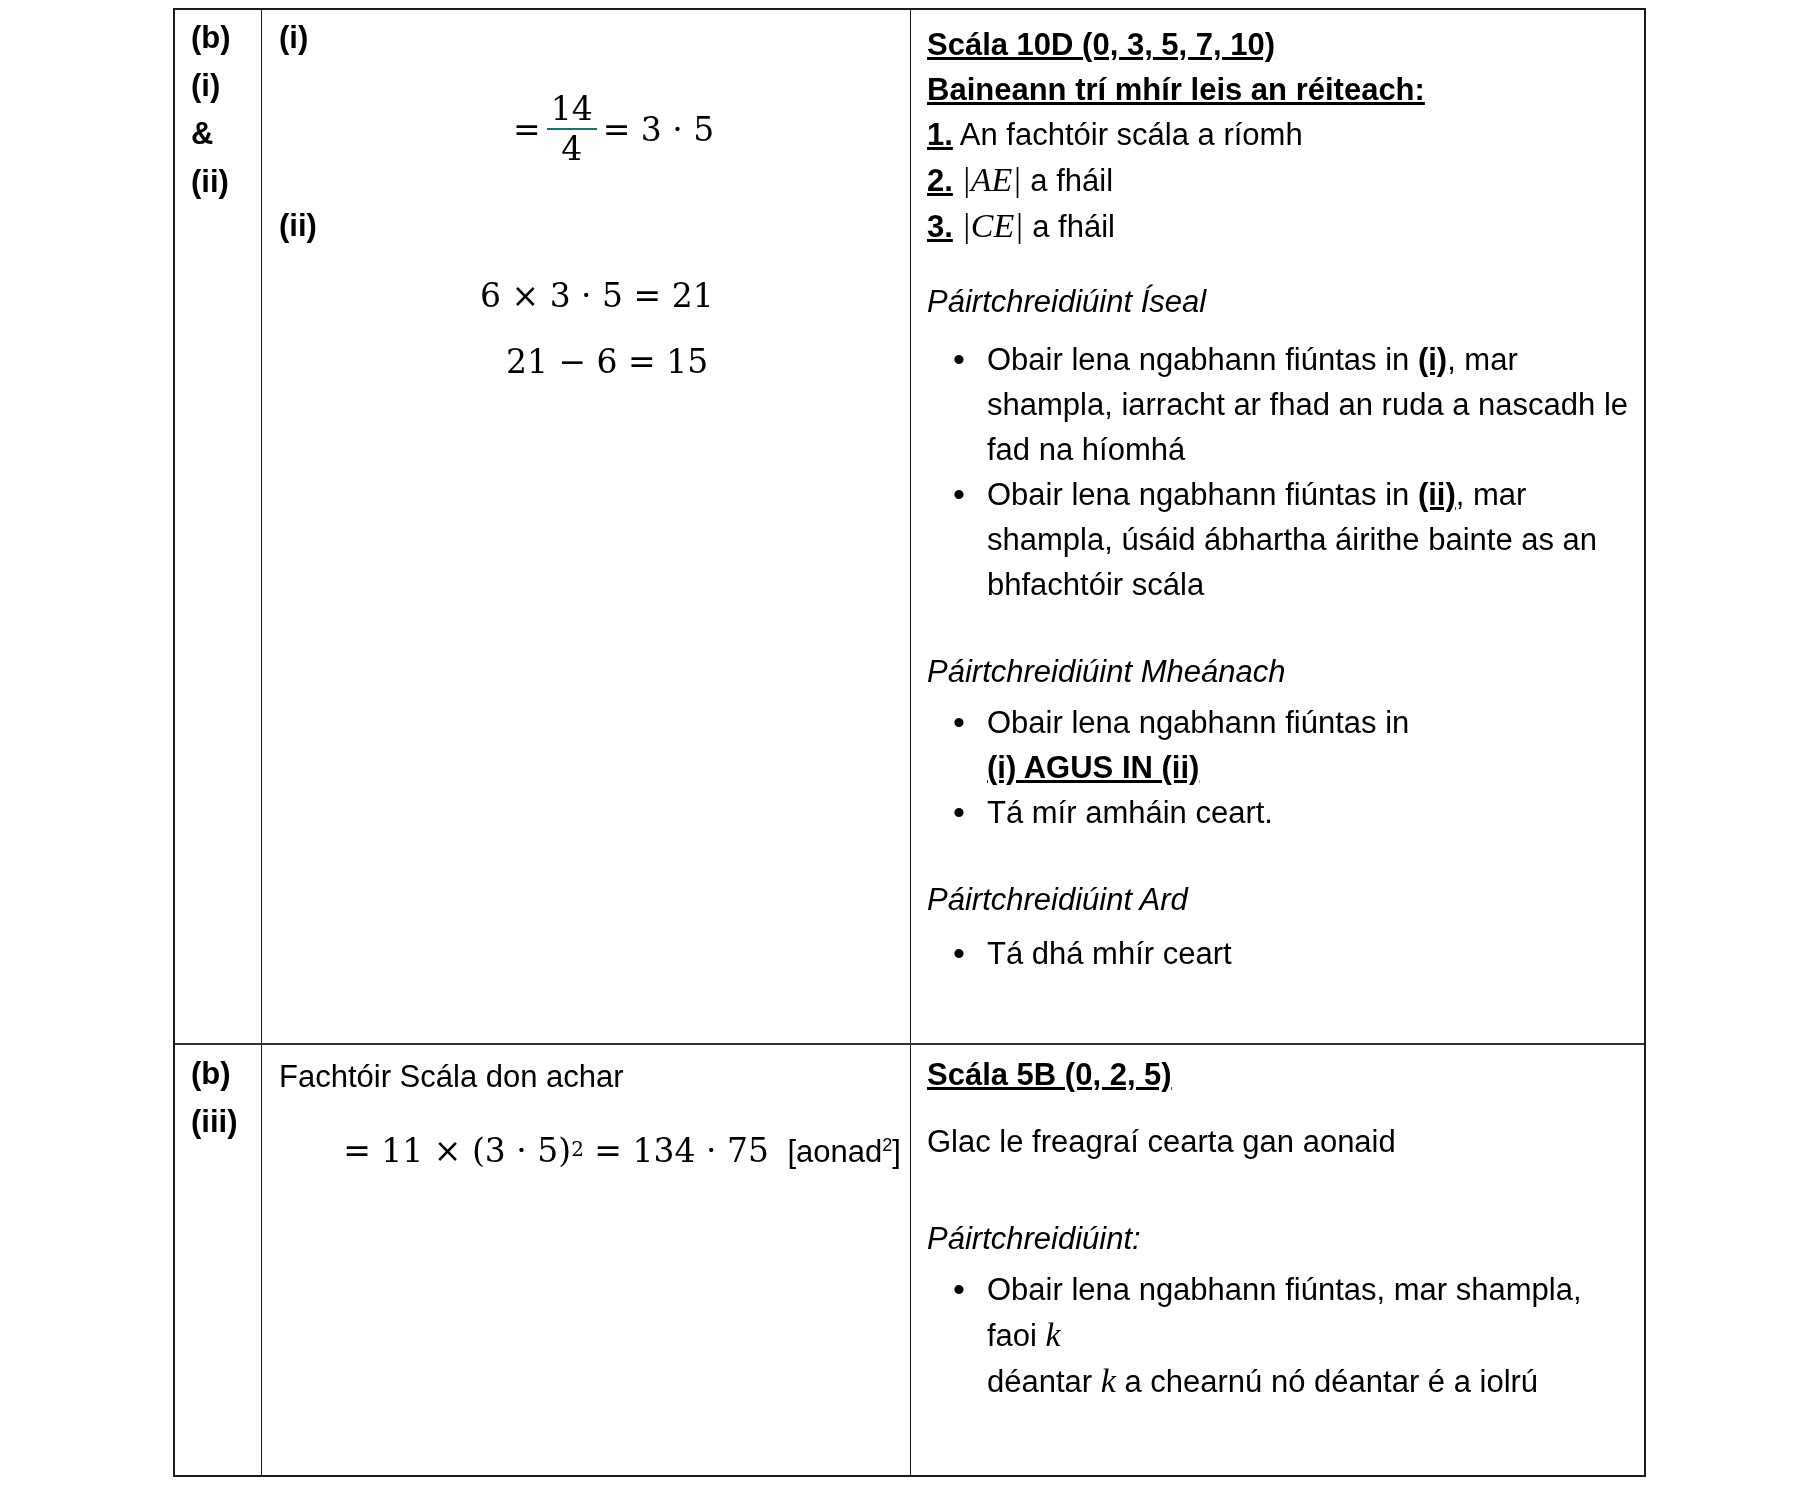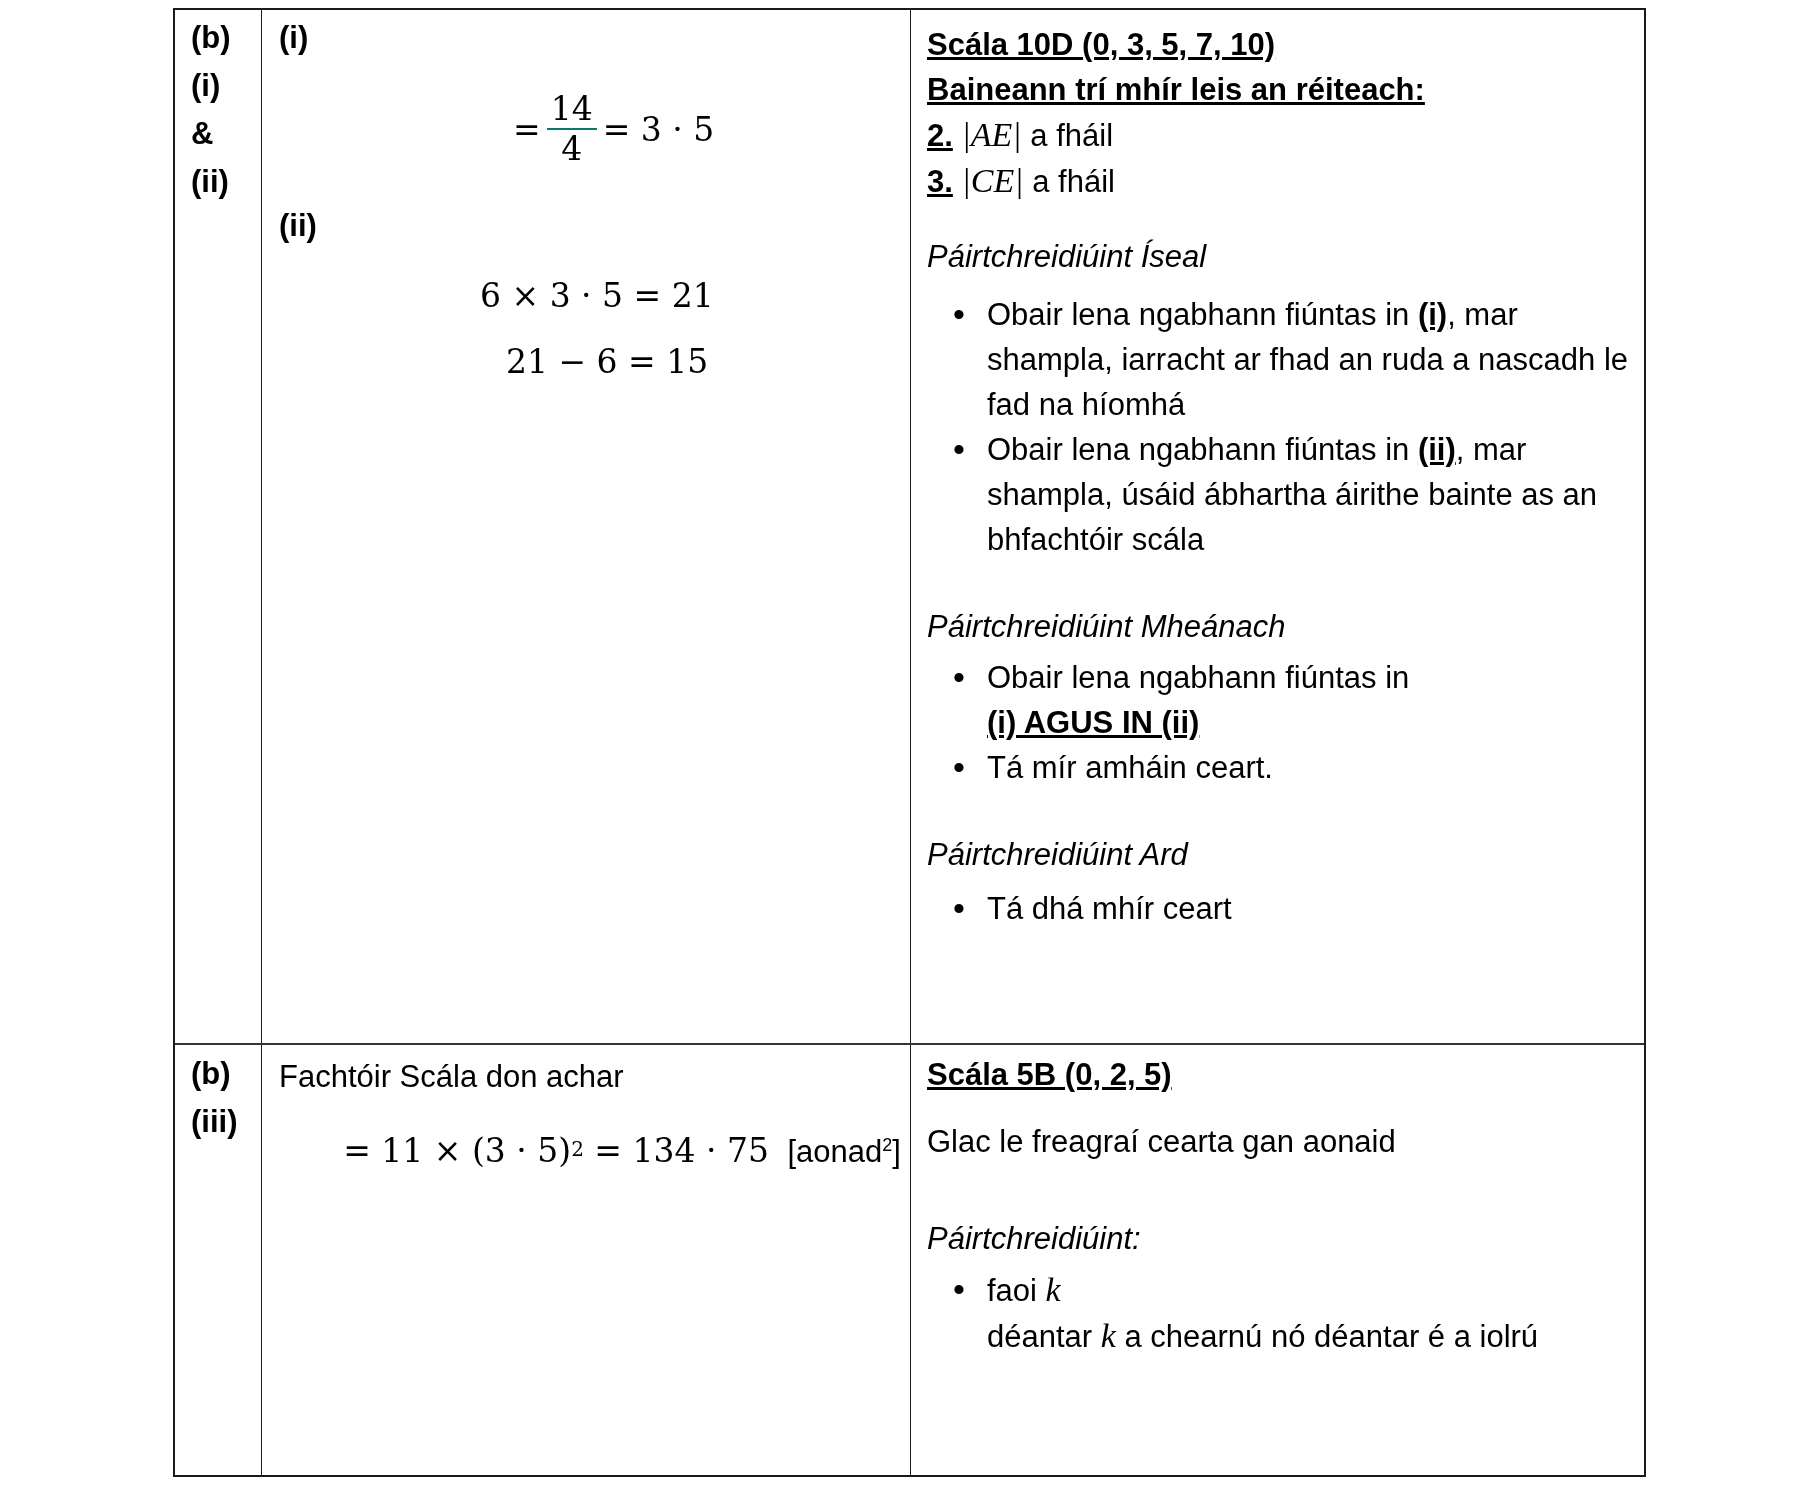--- a/index.html
+++ b/index.html
@@ -49,20 +49,21 @@
       <span>= 3 · 5</span>
     </div>
     <div class="lbl" style="position:absolute; left:0; top:188px;">(ii)</div>
     <div class="math" style="position:absolute; left:201px; top:262px;">6 × 3 · 5 = 21</div>
     <div class="math" style="position:absolute; left:227px; top:328px;">21 − 6 = 15</div>
   </div>
 
   <div class="cell txt" style="left:752px; top:12px; width:710px;">
     <div class="bold">Scála 10D (0, 3, 5, 7, 10)</div>
     <div class="bold">Baineann trí mhír leis an réiteach:</div>
+    <div><span class="bold">1.</span> <span>An fachtóir scála a ríomh</span></div>
     <div><span class="bold">2.</span> <span class="mvar">|AE|</span><span> a fháil</span></div>
     <div><span class="bold">3.</span> <span class="mvar">|CE|</span><span> a fháil</span></div>
 
     <div style="height:30px;"></div>
     <div class="heading-i">Páirtchreidiúint Íseal</div>
     <ul class="bul" style="margin-top:13px;">
       <li><span>Obair lena ngabhann fiúntas in </span><span class="bold">(i)</span><span>, mar shampla, iarracht ar fhad an ruda a nascadh le fad na híomhá</span></li>
       <li><span>Obair lena ngabhann fiúntas in </span><span class="bold">(ii)</span><span>, mar shampla, úsáid ábhartha áirithe bainte as an bhfachtóir scála</span></li>
     </ul>
 
@@ -95,18 +96,19 @@
       <span class="txt" style="margin-left:14px;"><span>[aonad</span><sup style="font-size:18px;">2</sup><span>]</span></span>
     </div>
   </div>
 
   <div class="cell txt" style="left:752px; top:1042px; width:710px;">
     <div class="bold">Scála 5B (0, 2, 5)</div>
     <div style="margin-top:22px;">Glac le freagraí cearta gan aonaid</div>
     <div style="margin-top:52px;" class="heading-i">Páirtchreidiúint:</div>
     <ul class="bul" style="margin-top:6px;">
       <li>
+        <div>Obair lena ngabhann fiúntas, mar shampla,</div>
         <div><span>faoi </span><span class="mvar">k</span></div>
         <div><span>déantar </span><span class="mvar">k</span><span> a chearnú nó déantar é a iolrú</span></div>
       </li>
     </ul>
   </div>
 </div>
 
 </body></html>

